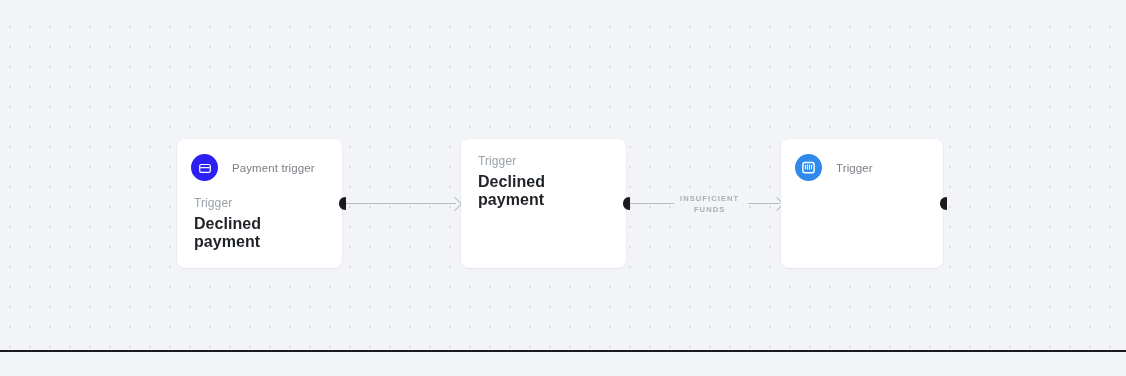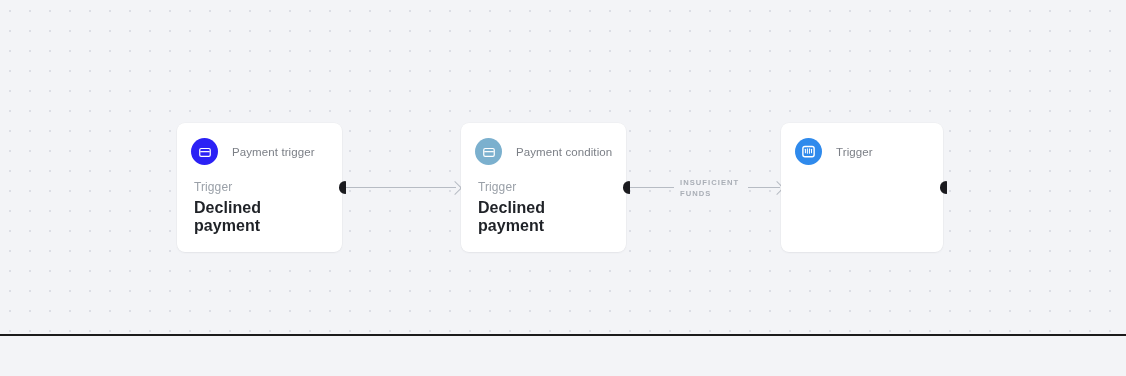--- a/index.html
+++ b/index.html
@@ -19,20 +19,21 @@
     position: relative;
     width: 1126px;
     height: 336px;
     box-sizing: border-box;
     background-color: #f3f4f7;
     background-image: radial-gradient(circle at 1px 1px, #dcdee5 1px, transparent 1.2px);
     background-size: 20px 20px;
     background-position: 9px 10px;
     border-bottom: 2px solid #1b1b1b;
     overflow: hidden;
+    margin-top: 16px;
   }
 
   
   .node {
     position: absolute;
     box-sizing: border-box;
     background: #ffffff;
     border-radius: 8px;
     box-shadow: 0 1px 2px rgba(16, 24, 40, 0.05), 0 0 0 0.5px rgba(16,24,40,0.03);
   }
@@ -132,39 +133,30 @@
       <div class="node-field-value">Declined payment</div>
     </div>
   </div>
 
   <div class="port" style="left:339px; top:181px;"></div>
 
   <div class="edge-line" style="left:346px; top:187px; width:110px;"></div>
   <div class="edge-arrow" style="left:450px; top:183px;"></div>
 
   <div class="node" style="left:461px; top:123px; width:165px; height:129px;">
-    <div class="node-header">
-      <div class="node-badge" style="background:#7bb0ce;">
-        <svg width="14" height="14" viewBox="0 0 16 16" aria-hidden="true">
-          <rect x="2" y="4" width="12" height="9" rx="1.6" fill="none" stroke="#ffffff" stroke-width="1.4"></rect>
-          <line x1="2.6" y1="7.6" x2="13.4" y2="7.6" stroke="#ffffff" stroke-width="1.4"></line>
-        </svg>
-      </div>
-      <div class="node-title">Payment condition</div>
-    </div>
     <div class="node-body">
       <div class="node-field-label">Trigger</div>
       <div class="node-field-value">Declined payment</div>
     </div>
   </div>
 
   <div class="port" style="left:623px; top:181px;"></div>
 
   <div class="edge-line" style="left:630px; top:187px; width:44px;"></div>
-  <div class="edge-label" style="left:674px; top:175px;">INSUFICIENT
+  <div class="edge-label" style="left:674px; top:175px;text-align:center;">INSUFICIENT
 FUNDS</div>
   <div class="edge-line" style="left:748px; top:187px; width:32px;"></div>
   <div class="edge-arrow" style="left:772px; top:183px;"></div>
 
   <div class="node" style="left:781px; top:123px; width:162px; height:129px;">
     <div class="node-header">
       <div class="node-badge" style="background:#2f8aec;">
         <svg width="15" height="15" viewBox="0 0 16 16" aria-hidden="true">
           <rect x="2" y="2.6" width="12" height="11" rx="2.2" fill="none" stroke="#ffffff" stroke-width="1.5"></rect>
           <line x1="4.7" y1="5.6" x2="4.7" y2="9.4" stroke="#ffffff" stroke-width="1.1" stroke-linecap="round"></line>

